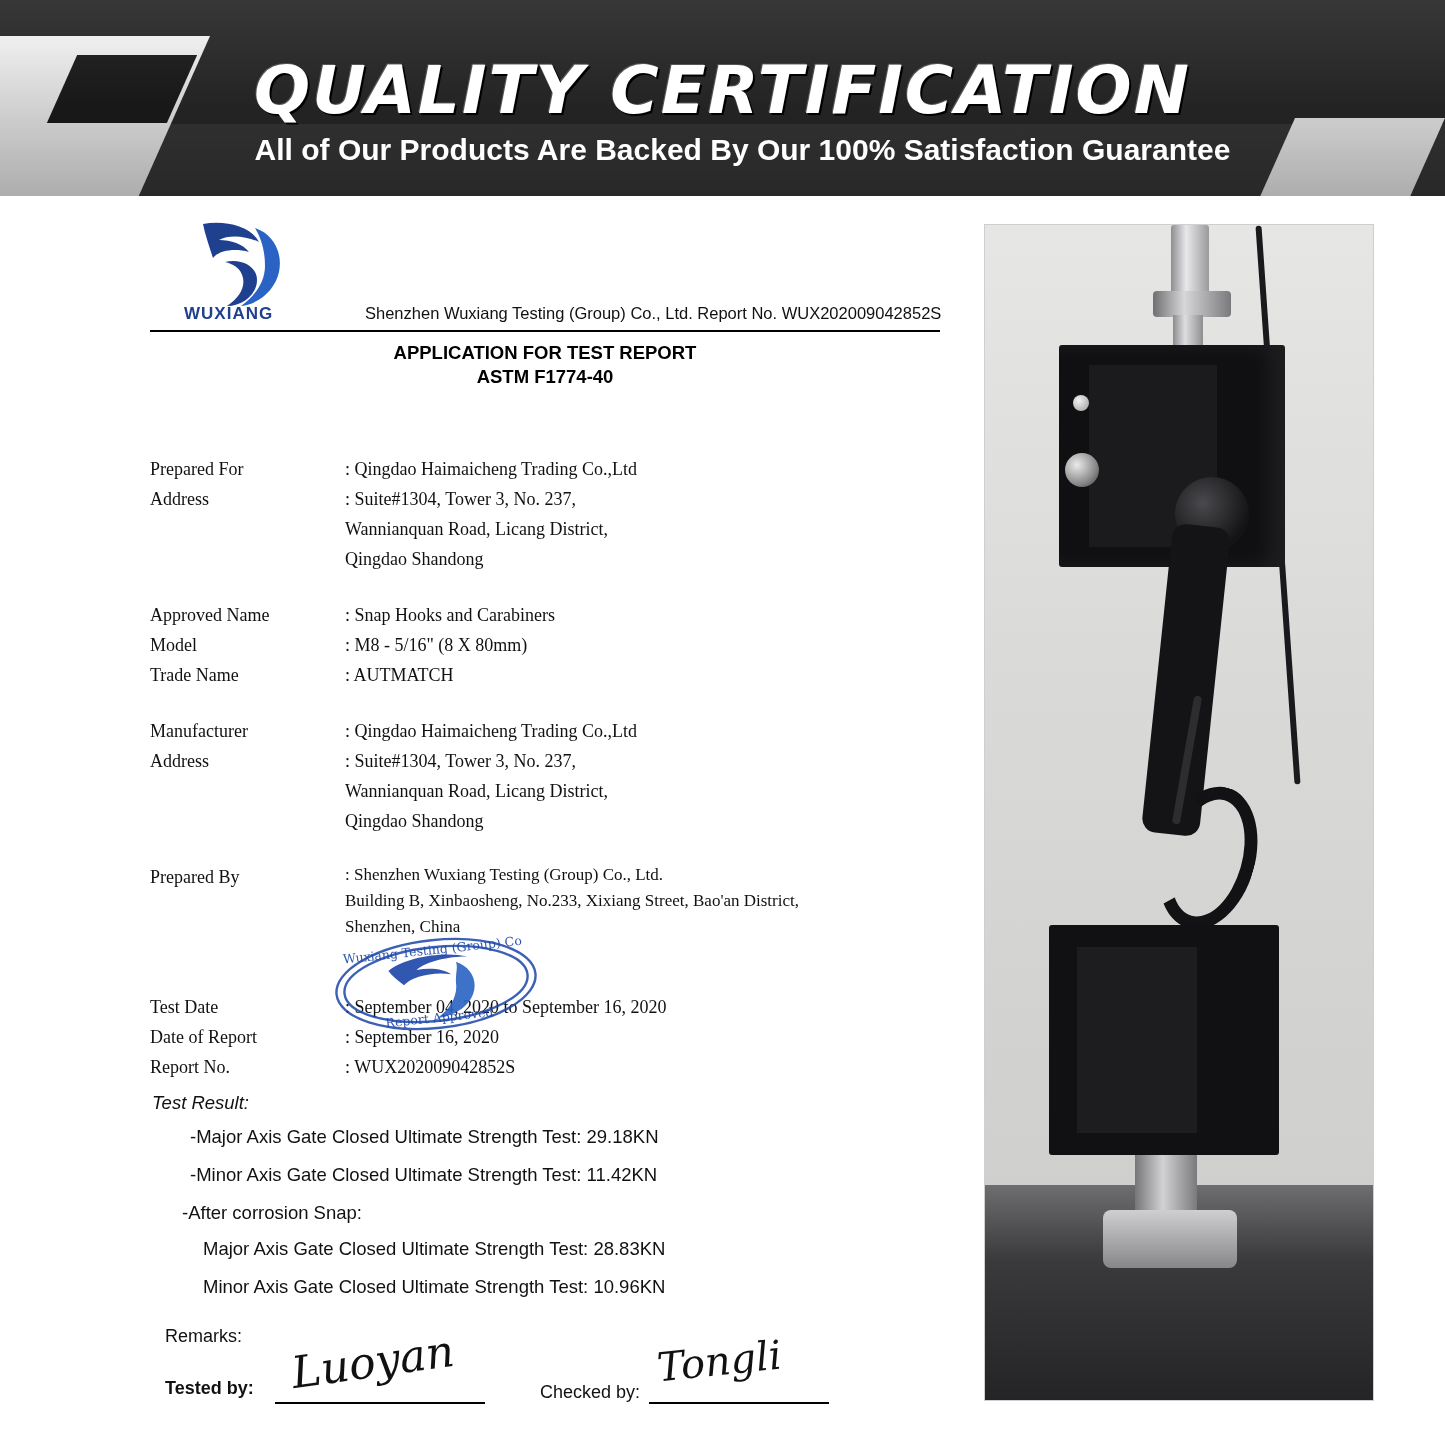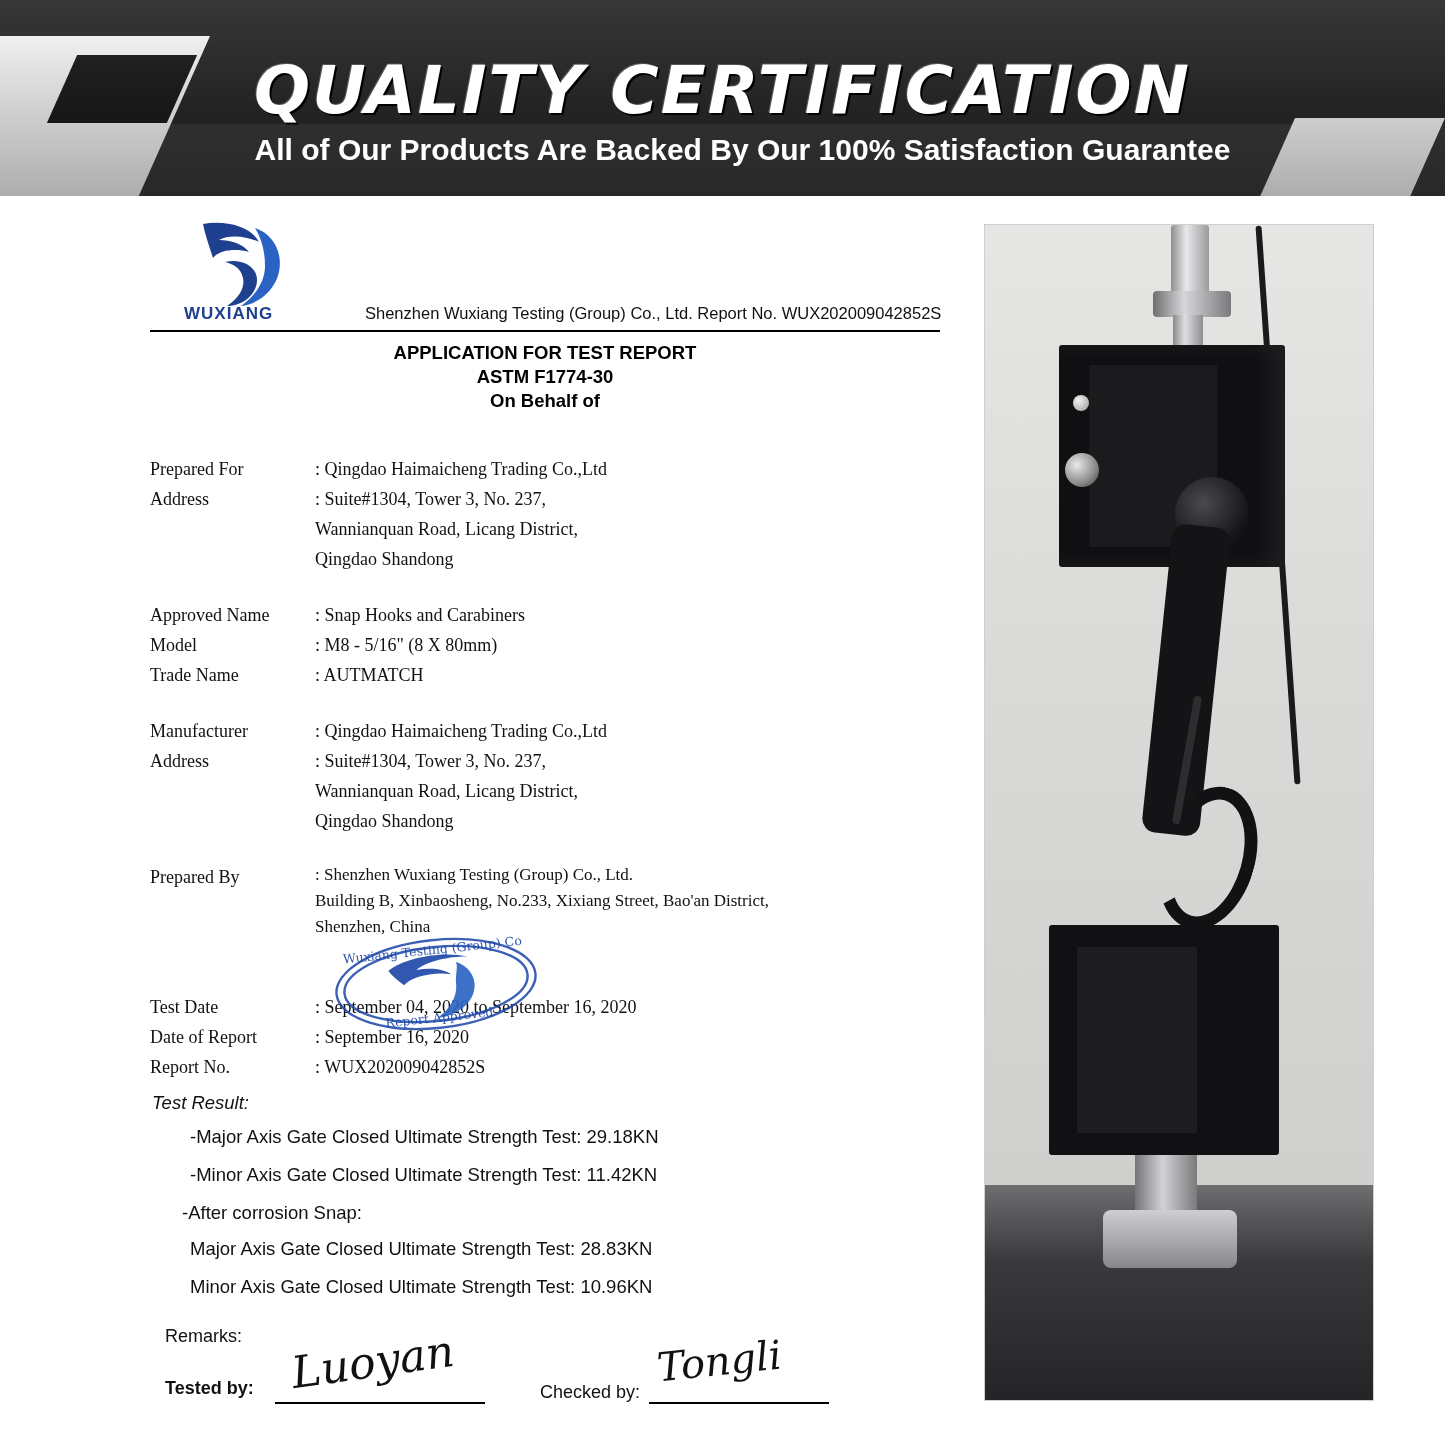--- a/index.html
+++ b/index.html
@@ -162,40 +162,41 @@
     color: #111;
     line-height: 30px;
   }
   .row .lbl {
     width: 165px;
     flex: 0 0 165px;
   }
   .row .val {
     flex: 1 1 auto;
     white-space: pre-line;
+    margin-left: 30px;
   }
   .gap-md { height: 26px; }
 
   .small-val {
     font-size: 17px;
     line-height: 26px;
   }
 
   
   .result {
     position: absolute;
     left: 152px; top: 896px;
     width: 800px;
     font-size: 18.5px;
     color: #111;
   }
   .result .head { margin-bottom: 12px; font-style: italic; }
   .result .li { margin-left: 38px; margin-bottom: 16px; }
   .result .li2 { margin-left: 30px; margin-bottom: 14px; }
-  .result .li3 { margin-left: 38px; margin-bottom: 16px; }
+  .result .li3 { margin-left: 51px; margin-bottom: 16px; }
 
   
   .sig {
     position: absolute;
     left: 165px; top: 1130px;
     width: 800px;
     font-size: 18px;
     color: #111;
   }
   .sig-remarks { position: absolute; left: 0; top: 0; }
@@ -358,22 +359,21 @@
         <path d="M40 44 C56 40, 72 48, 72 62 C72 76, 58 88, 42 88 C54 80, 60 70, 58 60 C56 50, 48 46, 40 44 Z" fill="#1f3f8f"></path>
       </svg>
     </div>
     <div class="logo-name">WUXIANG</div>
     <div class="hdr-company">Shenzhen Wuxiang Testing (Group) Co., Ltd.   Report No. WUX202009042852S</div>
     <div class="hdr-line"></div>
   </div>
 
   <div class="title-block">
     <div>APPLICATION FOR TEST REPORT</div>
-    <div>ASTM F1774-30</div>
-    <div>On Behalf of</div>
+    <div>ASTM F1774-40</div>
   </div>
 
   <div class="fields">
 
     <div class="row">
       <div class="lbl">Prepared For</div>
       <div class="val">: Qingdao Haimaicheng Trading Co.,Ltd</div>
     </div>
 
     <div class="row">

